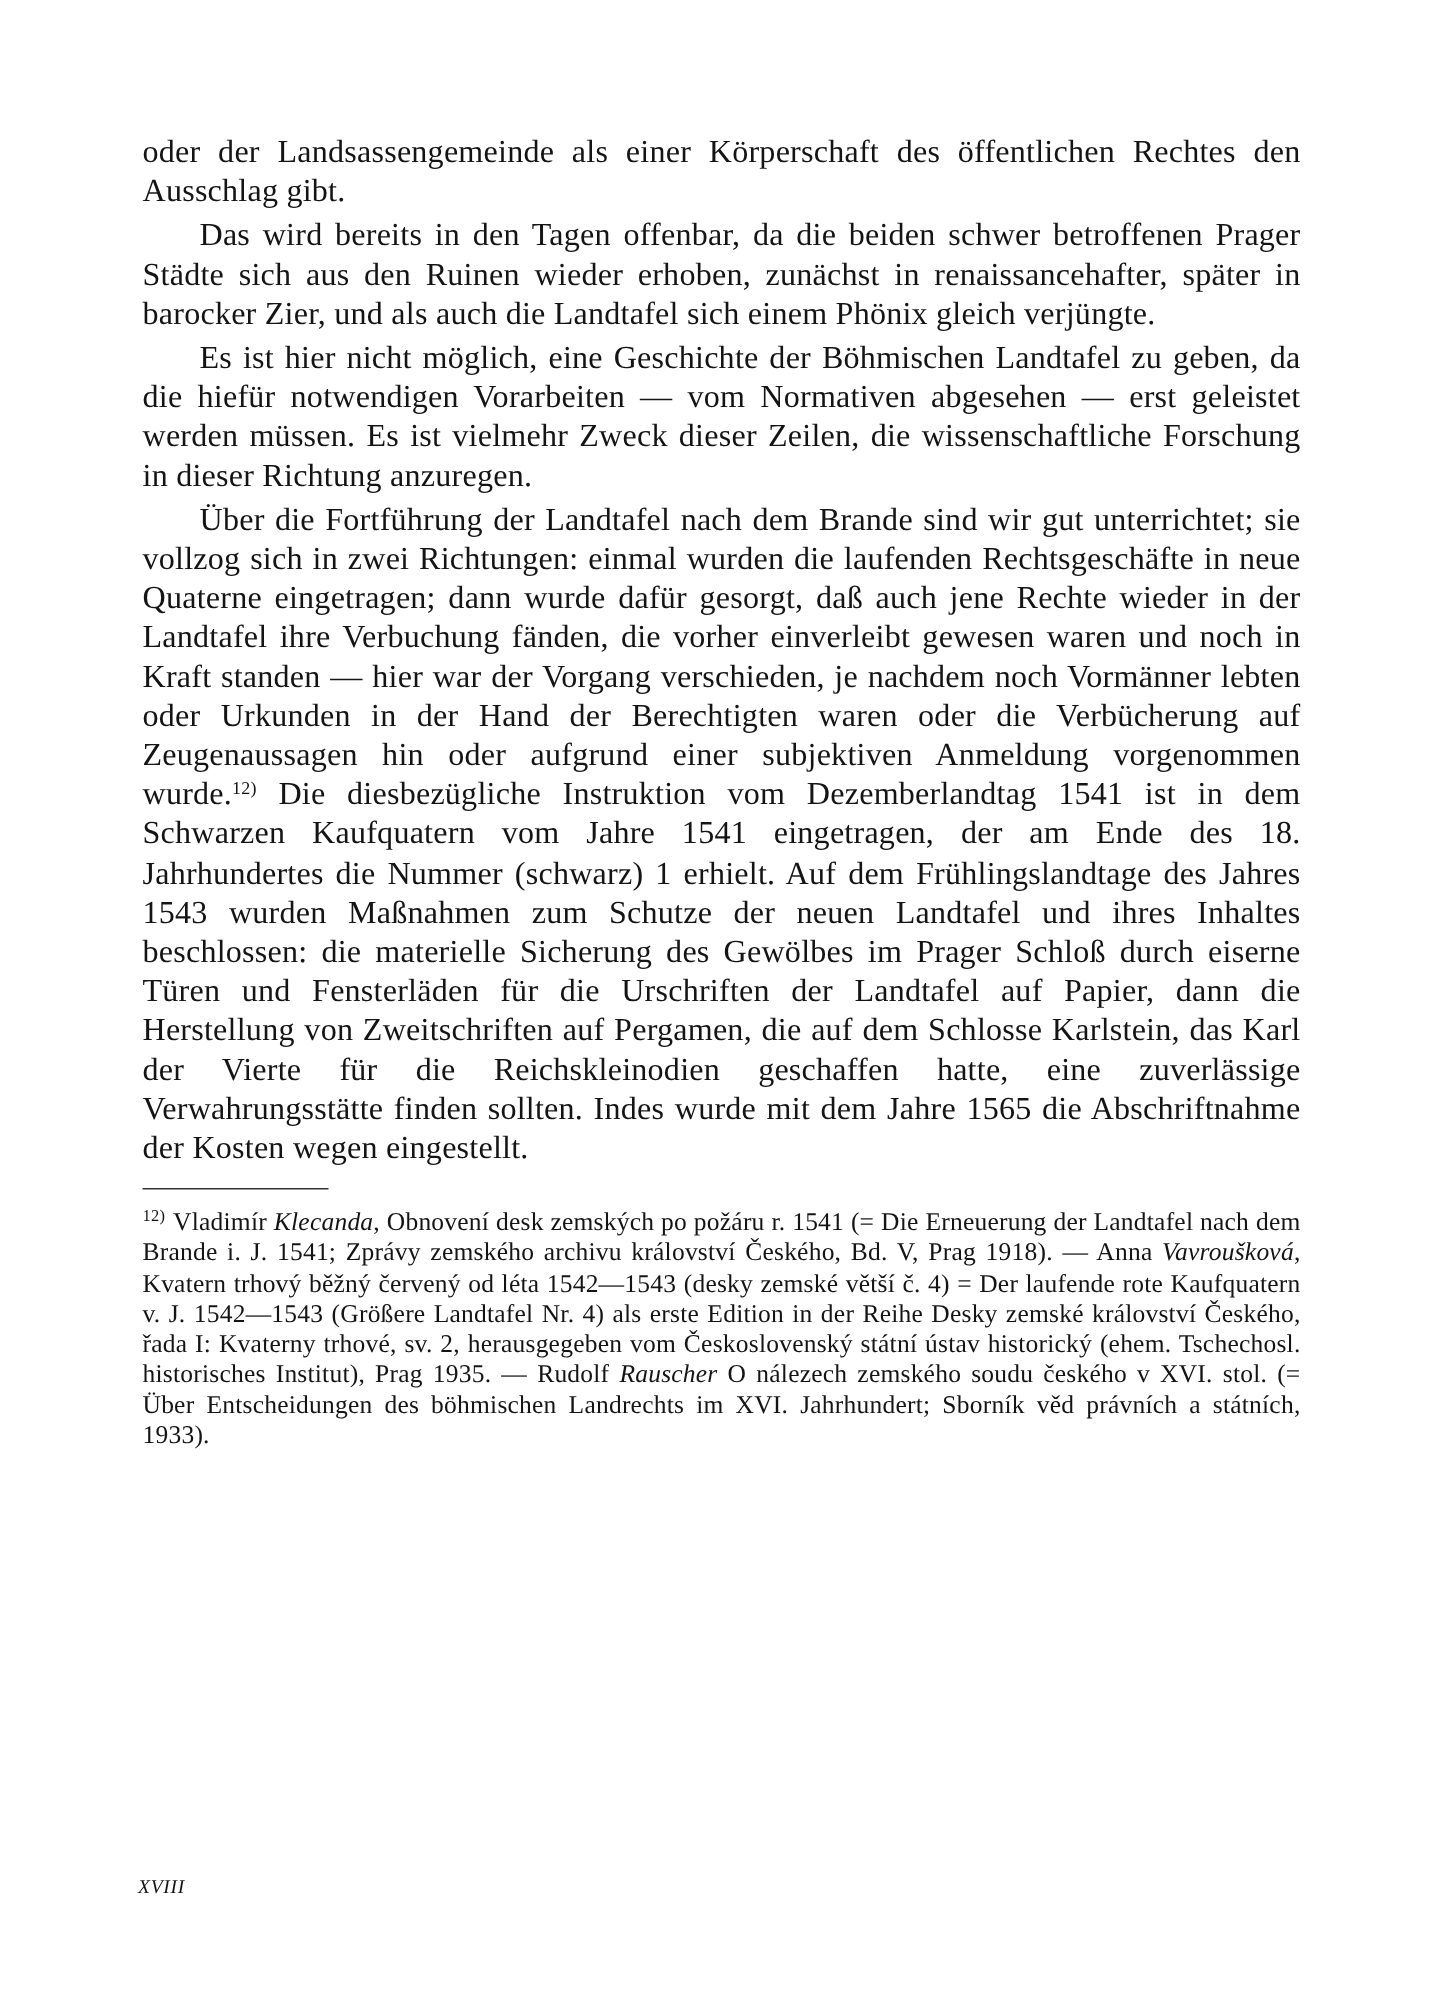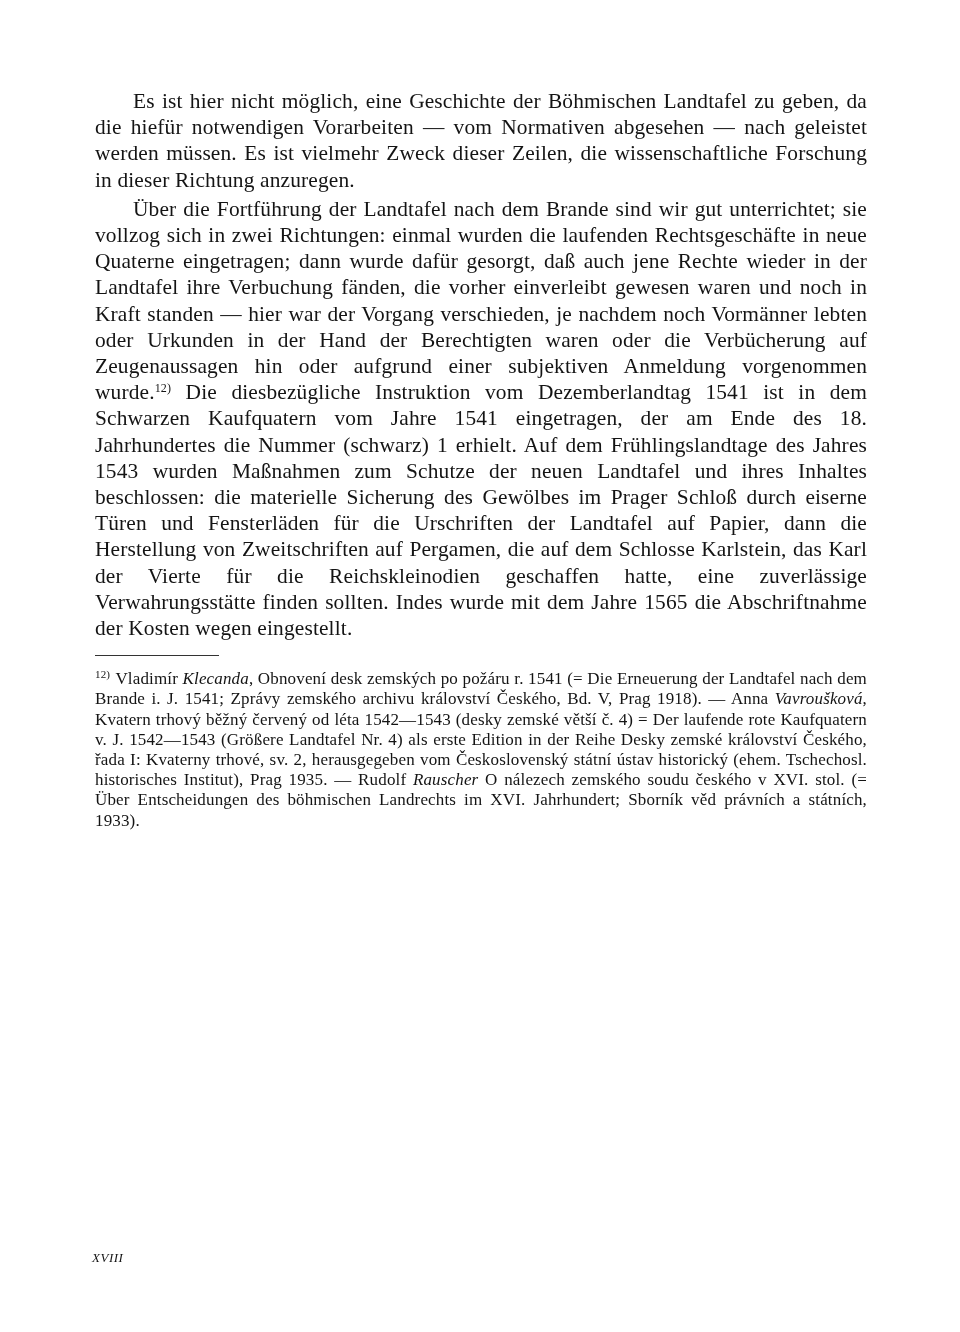--- a/index.html
+++ b/index.html
@@ -30,21 +30,23 @@
     .folio {
       position: absolute; left: 92px; top: 1250px;
       font-family: "Liberation Serif", "DejaVu Serif", serif;
       font-style: italic; font-size: 13px; color: #141414; letter-spacing: 0.5px;
     }
   </style>
 </head>
 <body>
 
 <div class="page">
-  <p class="para indent">Es ist hier nicht möglich, eine Geschichte der Böhmischen Landtafel zu geben, da die hiefür notwendigen Vorarbeiten — vom Normativen abgesehen — nach geleistet werden müssen. Es ist vielmehr Zweck dieser Zeilen, die wissenschaftliche Forschung in dieser Richtung anzuregen.</p>
+  <p class="para">oder der Landsassengemeinde als einer Körperschaft des öffentlichen Rechtes den Ausschlag gibt.</p>
+  <p class="para indent">Das wird bereits in den Tagen offenbar, da die beiden schwer betroffenen Prager Städte sich aus den Ruinen wieder erhoben, zunächst in renaissancehafter, später in barocker Zier, und als auch die Landtafel sich einem Phönix gleich verjüngte.</p>
+  <p class="para indent">Es ist hier nicht möglich, eine Geschichte der Böhmischen Landtafel zu geben, da die hiefür notwendigen Vorarbeiten — vom Normativen abgesehen — erst geleistet werden müssen. Es ist vielmehr Zweck dieser Zeilen, die wissenschaftliche Forschung in dieser Richtung anzuregen.</p>
   <p class="para indent"><span>Über die Fortführung der Landtafel nach dem Brande sind wir gut unterrichtet; sie vollzog sich in zwei Richtungen: einmal wurden die laufenden Rechtsgeschäfte in neue Quaterne eingetragen; dann wurde dafür gesorgt, daß auch jene Rechte wieder in der Landtafel ihre Verbuchung fänden, die vorher einverleibt gewesen waren und noch in Kraft standen — hier war der Vorgang verschieden, je nachdem noch Vormänner lebten oder Urkunden in der Hand der Berechtigten waren oder die Verbücherung auf Zeugenaussagen hin oder aufgrund einer subjektiven Anmeldung vorgenommen wurde.</span><sup class="ref">12)</sup><span> Die diesbezügliche Instruktion vom Dezemberlandtag 1541 ist in dem Schwarzen Kaufquatern vom Jahre 1541 eingetragen, der am Ende des 18. Jahrhundertes die Nummer (schwarz) 1 erhielt. Auf dem Frühlingslandtage des Jahres 1543 wurden Maßnahmen zum Schutze der neuen Landtafel und ihres Inhaltes beschlossen: die materielle Sicherung des Gewölbes im Prager Schloß durch eiserne Türen und Fensterläden für die Urschriften der Landtafel auf Papier, dann die Herstellung von Zweitschriften auf Pergamen, die auf dem Schlosse Karlstein, das Karl der Vierte für die Reichskleinodien geschaffen hatte, eine zuverlässige Verwahrungsstätte finden sollten. Indes wurde mit dem Jahre 1565 die Abschriftnahme der Kosten wegen eingestellt.</span></p>
 
   <div class="rule"></div>
 
   <p class="para fn"><span class="mark">12)</span> <span>Vladimír </span><i>Klecanda</i><span>, Obnovení desk zemských po požáru r. 1541 (= Die Erneuerung der Landtafel nach dem Brande i. J. 1541; Zprávy zemského archivu království Českého, Bd. V, Prag 1918). — Anna </span><i>Vavroušková</i><span>, Kvatern trhový běžný červený od léta 1542—1543 (desky zemské větší č. 4) = Der laufende rote Kaufquatern v. J. 1542—1543 (Größere Landtafel Nr. 4) als erste Edition in der Reihe Desky zemské království Českého, řada I: Kvaterny trhové, sv. 2, herausgegeben vom Československý státní ústav historický (ehem. Tschechosl. historisches Institut), Prag 1935. — Rudolf </span><i>Rauscher</i><span> O nálezech zemského soudu českého v XVI. stol. (= Über Entscheidungen des böhmischen Landrechts im XVI. Jahrhundert; Sborník věd právních a státních, 1933).</span></p>
 </div>
 
 <div class="folio">XVIII</div>
 
 </body></html>

